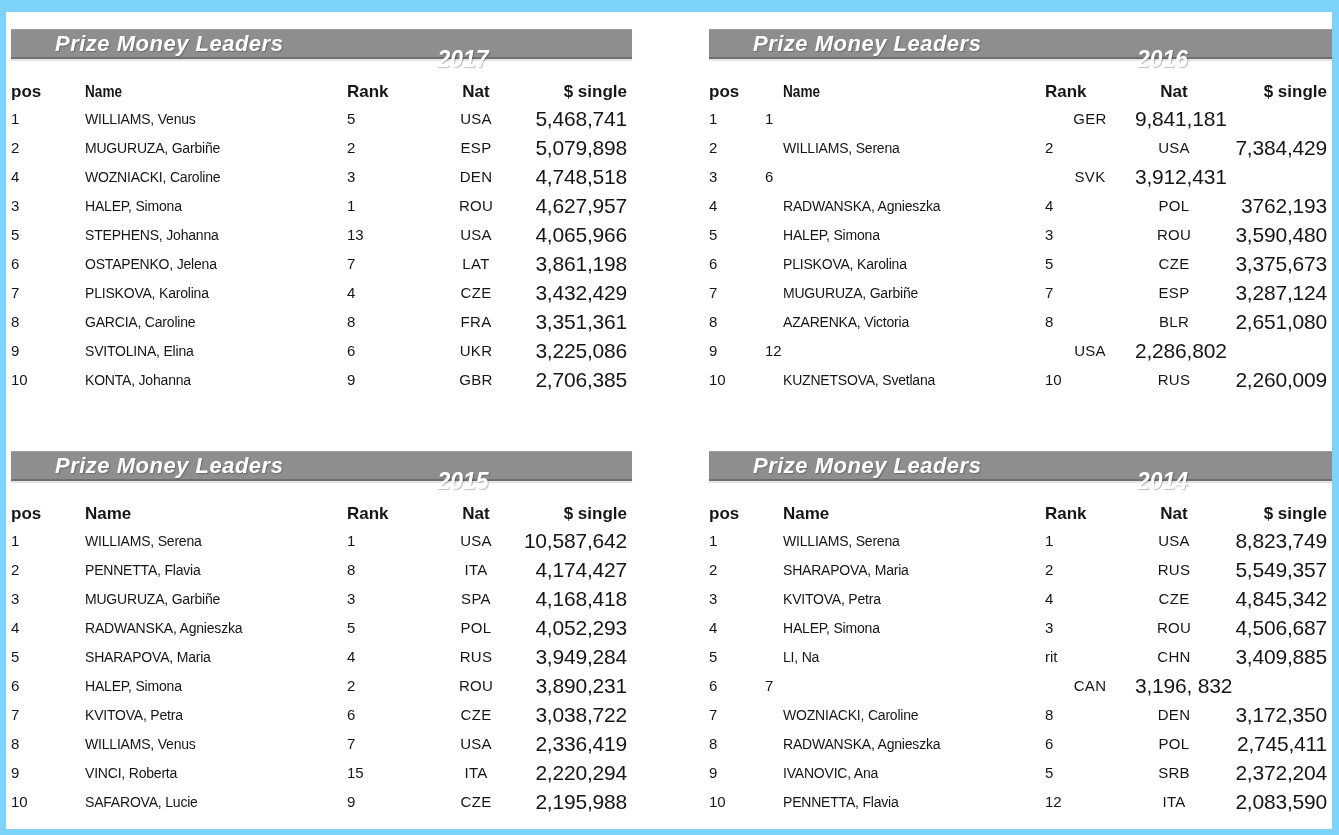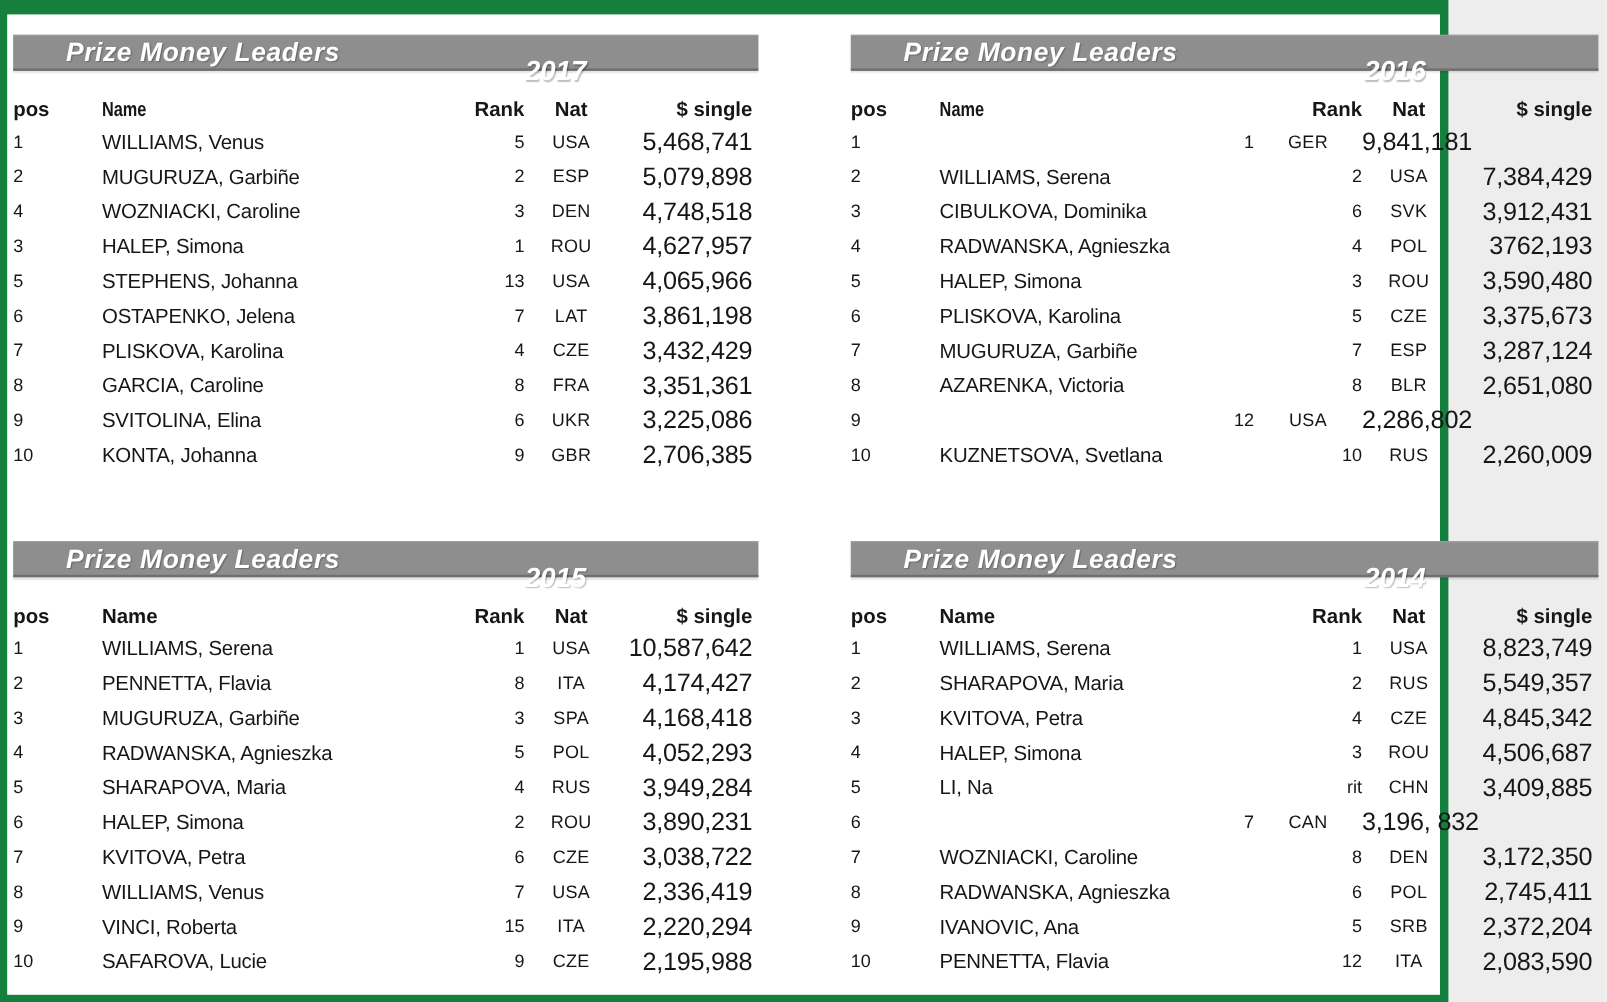--- a/index.html
+++ b/index.html
@@ -4,22 +4,22 @@
 <style>
   * { box-sizing: border-box; margin: 0; padding: 0; }
   html, body { width: 1339px; height: 835px; }
   body {
     font-family: "Liberation Sans", sans-serif;
     color: #161616;
     background: #ededed;
   }
   .frame {
     position: relative;
-    width: 1207px; height: 835px;
-    background: #15803d;
+    width: 1339px; height: 835px;
+    background: #7dd3fc;
   }
   .content {
     position: absolute;
     top: 12px; left: 6px; right: 7px; bottom: 6px;
     background: #ffffff;
   }
   .grid {
     display: grid;
     grid-template-columns: 621px 623px;
     column-gap: 77px;
@@ -62,26 +62,26 @@
   }
   .cols-header {
     margin-top: 20px;
     height: 25px;
     font-weight: bold;
     font-size: 17px;
   }
   .row { height: 29px; }
   .c-pos   { }
   .c-name  { text-align: left; padding-left: 18px; white-space: nowrap; }
-  .c-rank  { text-align: right; }
+  .c-rank  { text-align: left; }
   .c-nat   { text-align: center; }
   .c-single{ text-align: right; padding-right: 5px; white-space: nowrap; }
   .hdr-name.cond { transform: scaleX(0.80); transform-origin: 18px center; }
   .cell-pos    { font-size: 15px; }
-  .cell-name   { font-size: 17px; letter-spacing: -0.2px; }
+  .cell-name   { font-size: 14px; letter-spacing: -0.2px; }
   .cell-rank   { font-size: 15px; }
   .cell-nat    { font-size: 15px; letter-spacing: 0.3px; }
   .cell-single { font-size: 21px; letter-spacing: -0.2px; }
 </style>
 </head>
 <body>
 
 <div class="frame">
   <div class="content">
     <div class="grid">
@@ -193,21 +193,20 @@
   </div>
             <div class="row">
     <span class="c-pos cell-pos">2</span>
     <span class="c-name cell-name">WILLIAMS, Serena</span>
     <span class="c-rank cell-rank">2</span>
     <span class="c-nat cell-nat">USA</span>
     <span class="c-single cell-single">7,384,429</span>
   </div>
             <div class="row">
     <span class="c-pos cell-pos">3</span>
-    <span class="c-name cell-name">CIBULKOVA, Dominika</span>
     <span class="c-rank cell-rank">6</span>
     <span class="c-nat cell-nat">SVK</span>
     <span class="c-single cell-single">3,912,431</span>
   </div>
             <div class="row">
     <span class="c-pos cell-pos">4</span>
     <span class="c-name cell-name">RADWANSKA, Agnieszka</span>
     <span class="c-rank cell-rank">4</span>
     <span class="c-nat cell-nat">POL</span>
     <span class="c-single cell-single">3762,193</span>

